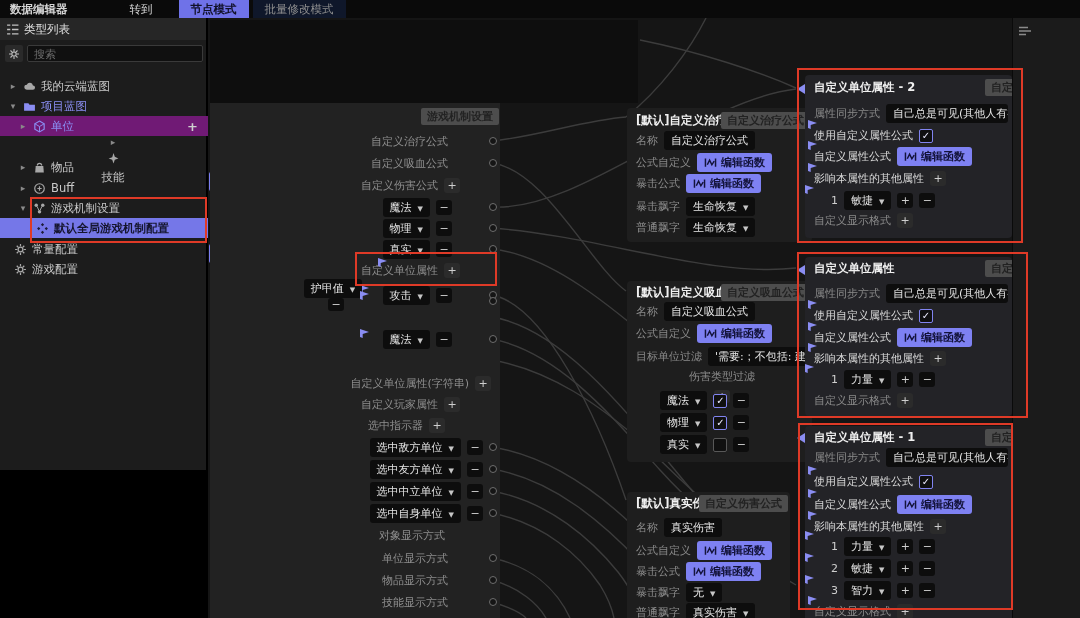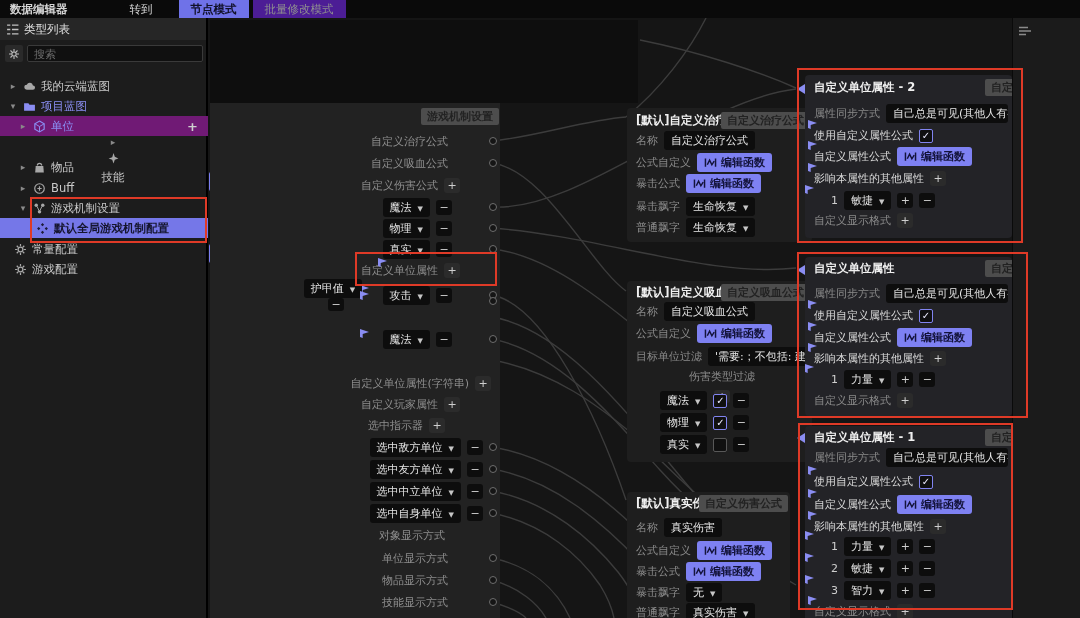--- a/index.html
+++ b/index.html
@@ -2,24 +2,24 @@
 <html><head>
 <meta charset="utf-8">
 <style>
   * { margin:0; padding:0; box-sizing:border-box; }
   html,body { width:1080px; height:618px; overflow:hidden; background:#000; font-family:"DejaVu Sans","Liberation Sans",sans-serif; }
 
   
   .topbar { position:absolute; left:0; top:0; width:1080px; height:18px; background:#0a0a0a; z-index:40; display:flex; align-items:center; font-size:11.5px; }
   .tb-item { color:#d6d6d6; padding:0 10px; height:18px; display:flex; align-items:center; }
   .tb-tab-active { background:#6f72e8; color:#101028; font-weight:bold; padding:0 12px; height:18px; display:flex; align-items:center; margin-left:16px; }
-  .tb-tab { background:#4c1d95; color:#8f8f8f; padding:0 12px; height:18px; display:flex; align-items:center; margin-left:4px; }
-
-  
-  .sidebar { position:absolute; left:0; top:18px; width:208px; height:600px; background:#1c1c1c; border-right:2px solid #000; z-index:30; }
+  .tb-tab { background:#0f172a; color:#8f8f8f; padding:0 12px; height:18px; display:flex; align-items:center; margin-left:4px; }
+
+  
+  .sidebar { position:absolute; left:0; top:18px; width:208px; height:452px; background:#1c1c1c; border-right:2px solid #000; z-index:30; }
   .sb-header { position:absolute; left:0; top:0; width:100%; height:22px; background:#262626; display:flex; align-items:center; gap:5px; padding-left:6px; color:#e0e0e0; font-size:11.5px; }
   .sb-gearbtn { position:absolute; left:5px; top:27px; width:18px; height:17px; background:#2a2a2a; border-radius:2px; display:flex; align-items:center; justify-content:center; }
   .sb-search { position:absolute; left:27px; top:27px; width:176px; height:17px; background:#101010; border:1px solid #3a3a3a; border-radius:2px; color:#9a9a9a; font-size:11px; padding:0 6px; outline:none; }
   .sb-search::placeholder { color:#6d6d6d; }
   .trow { position:absolute; left:0; width:208px; height:20px; display:flex; align-items:center; font-size:11.5px; color:#c9c9c9; gap:5px; }
   .trow .exp { width:10px; color:#8a8a8a; font-size:9px; text-align:center; flex:none; }
   .exp-c::before { content:"▸"; }
   .exp-o::before { content:"▾"; }
   .t-accent { color:#8a8df2; }
   .t-hl { background:#701a75; }

